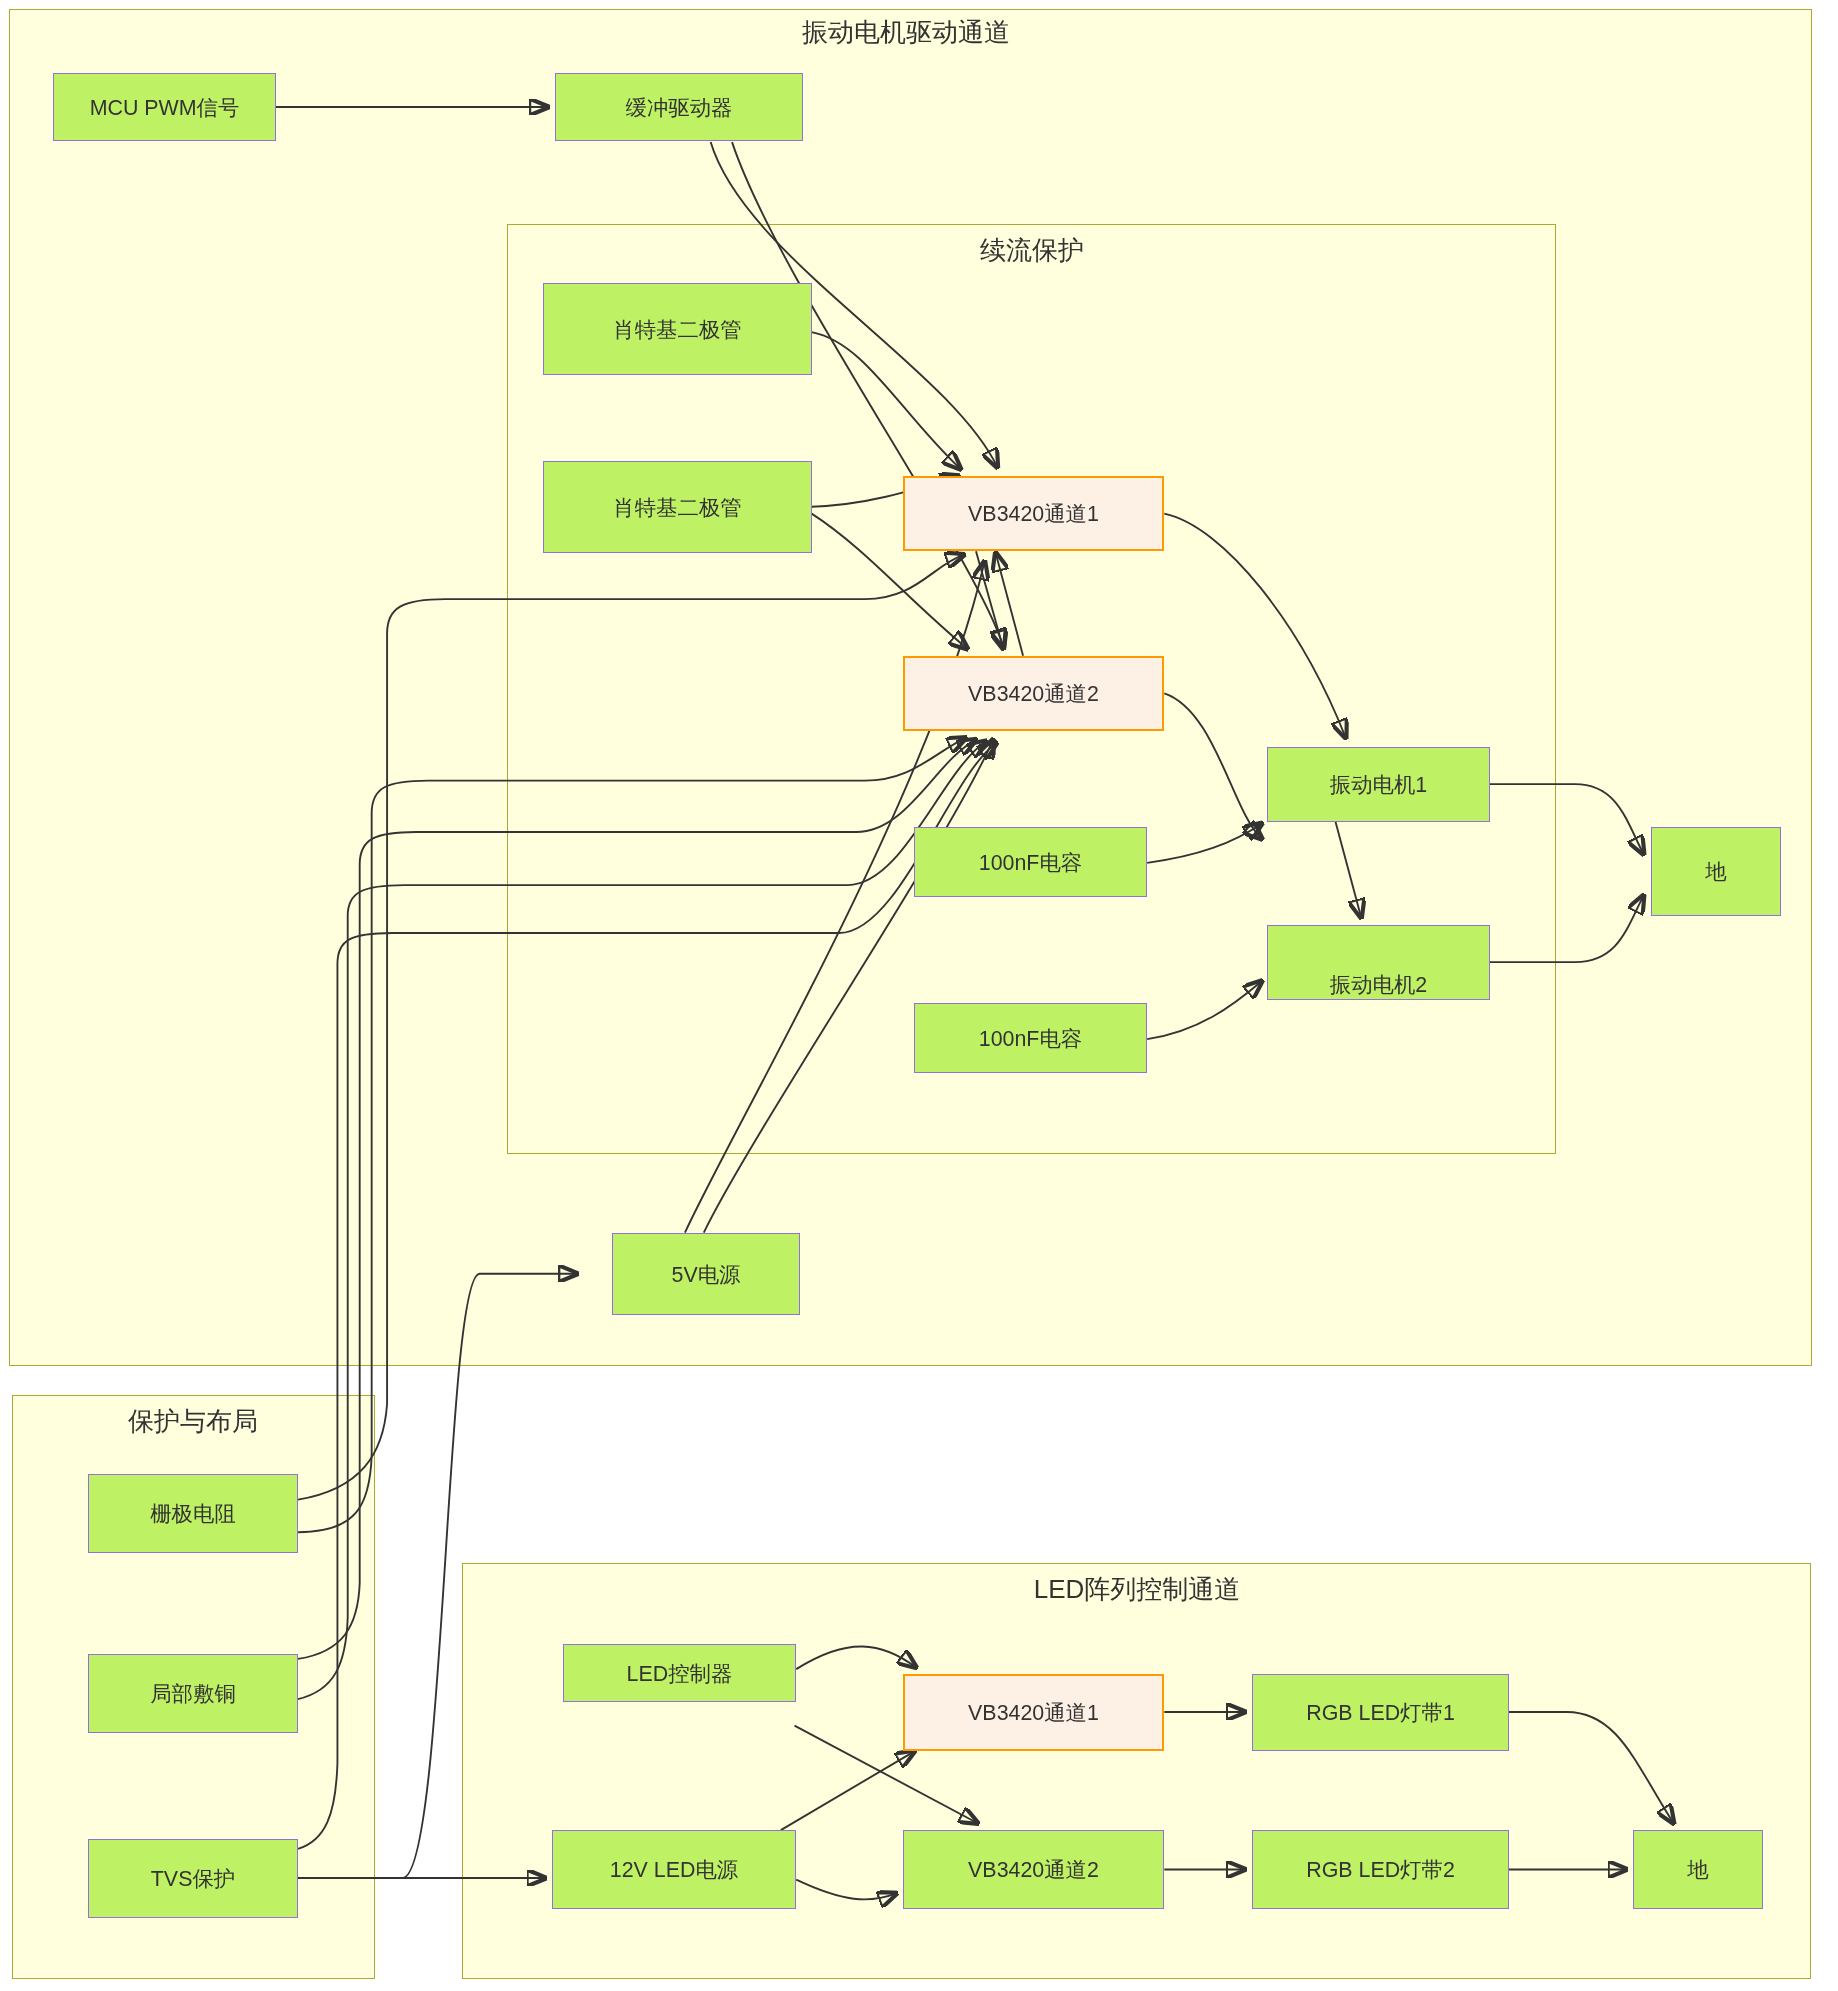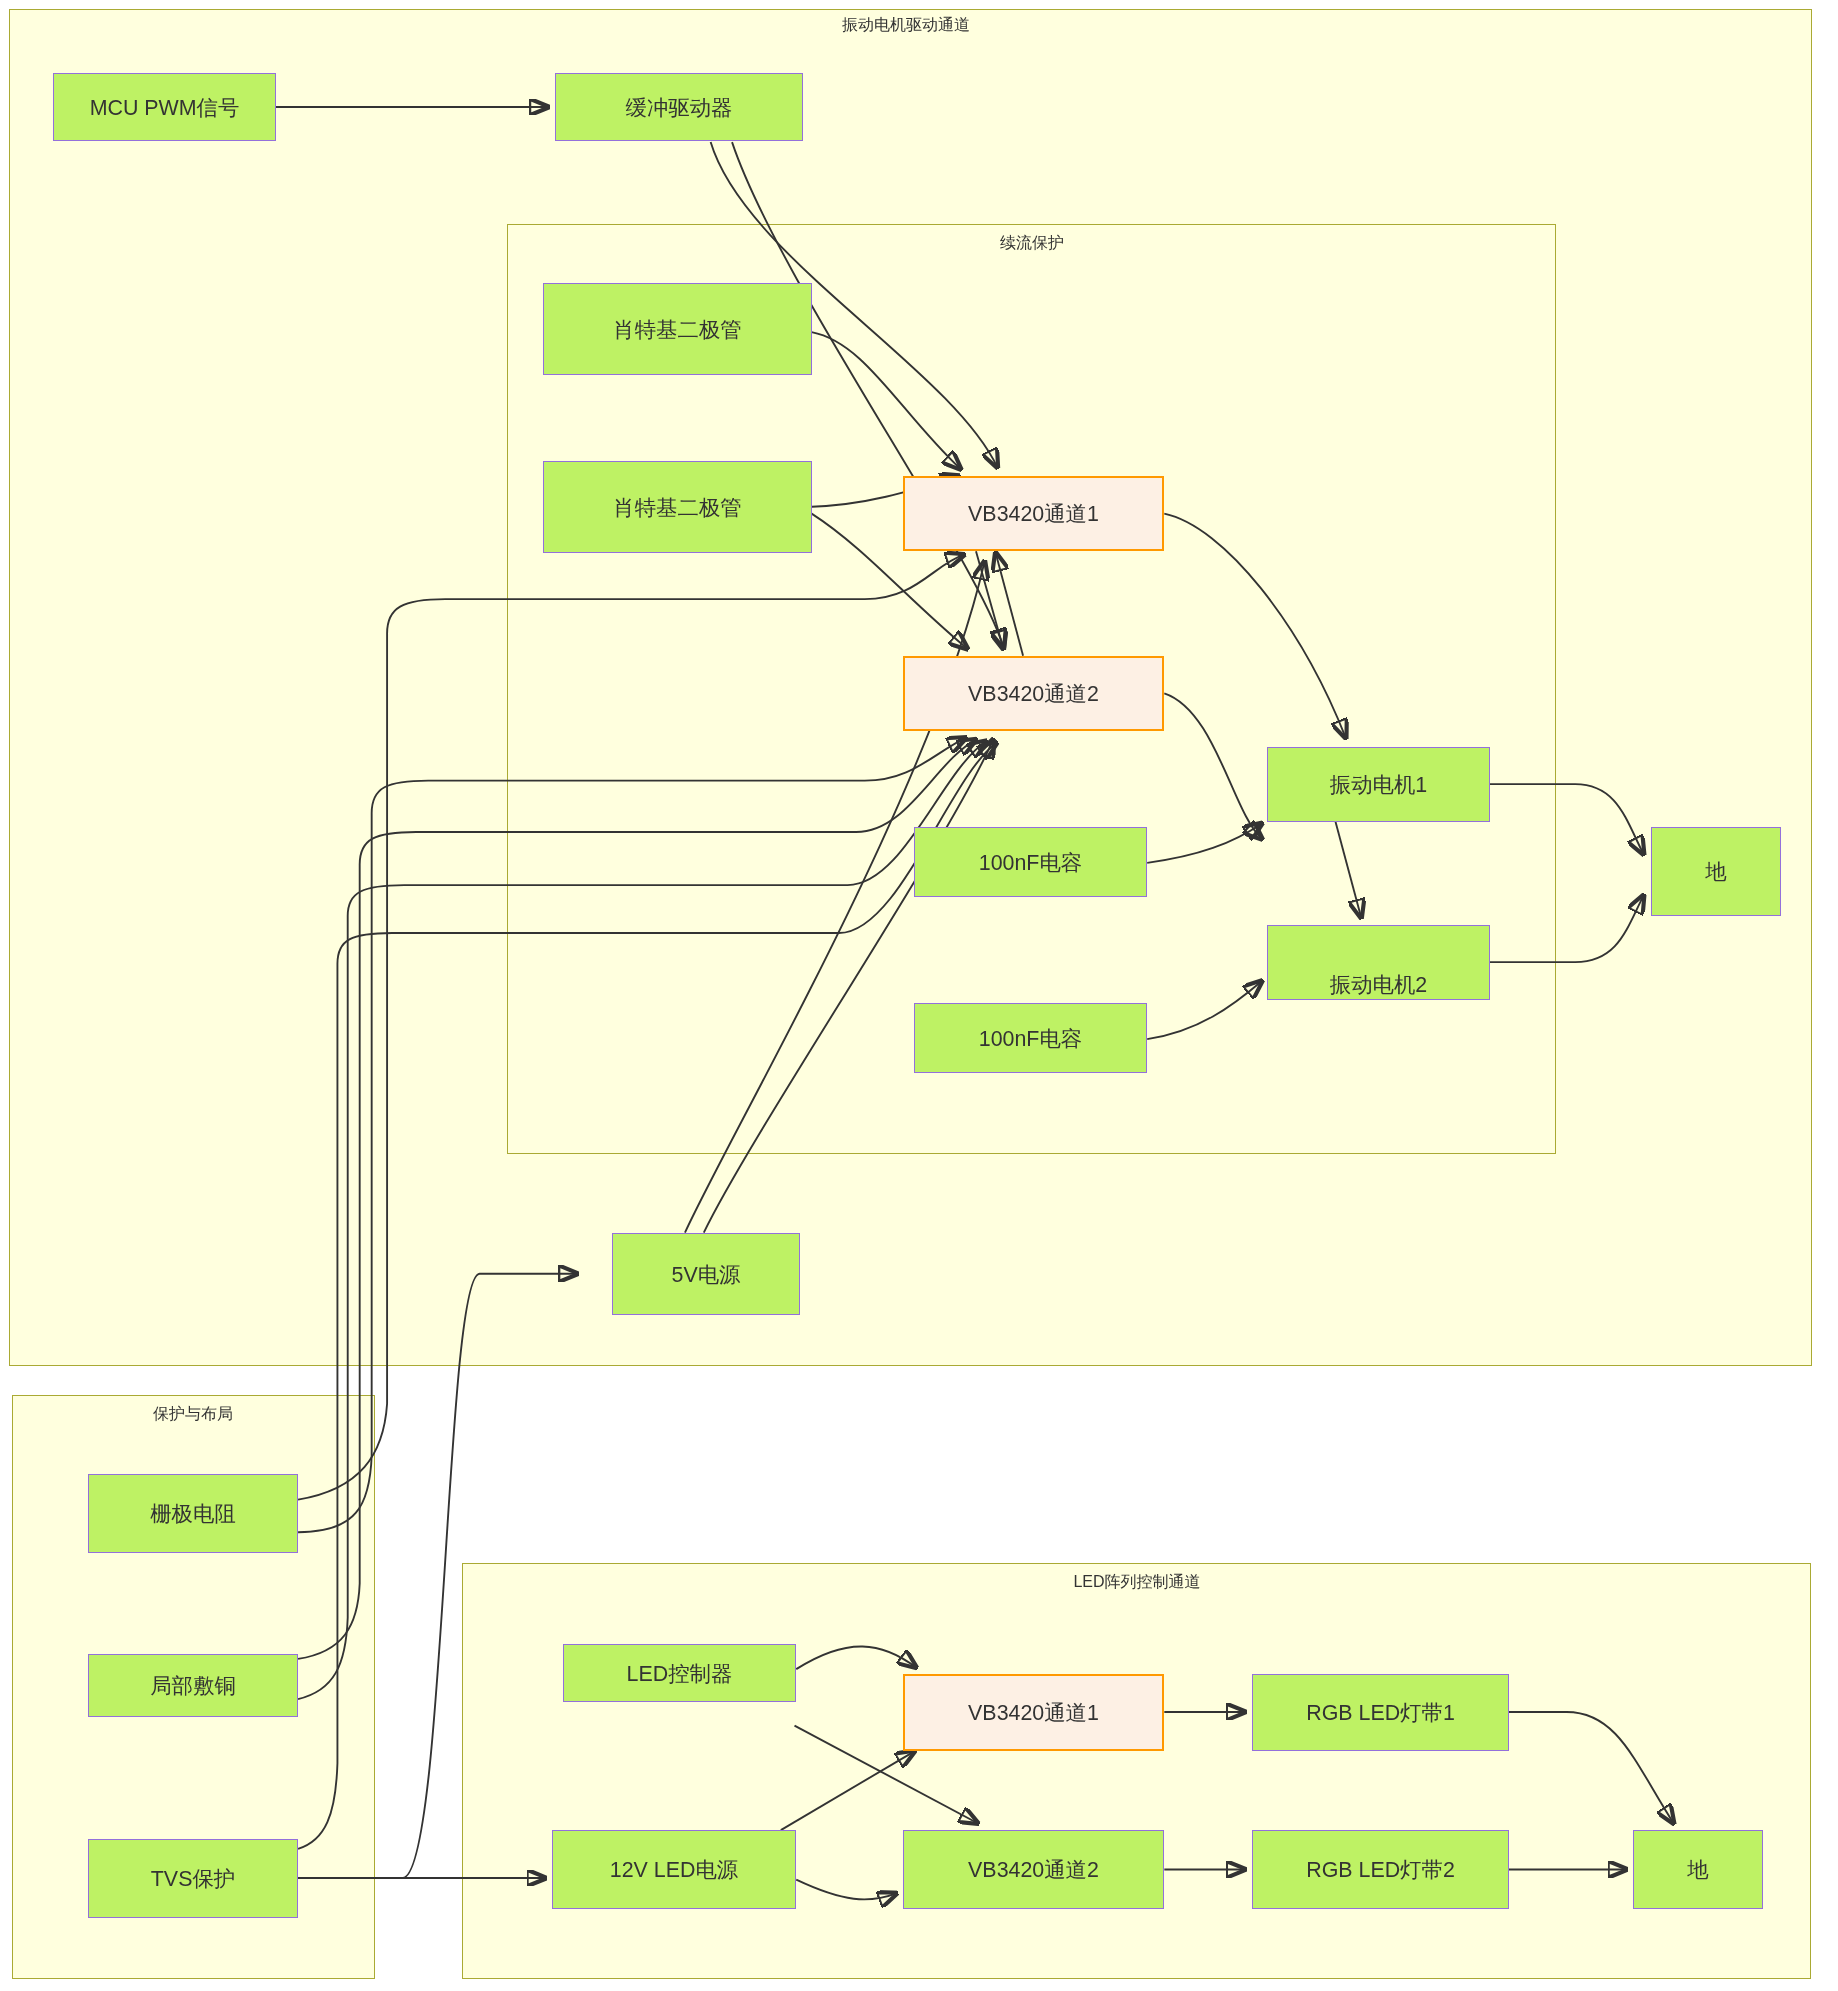--- a/index.html
+++ b/index.html
@@ -11,21 +11,21 @@
     overflow:hidden;
   }
   .cluster{
     position:absolute;
     background:#ffffde;
     border:1.4px solid #aaaa33;
     box-sizing:border-box;
   }
   .cluster-title{
     position:absolute;
-    font-size:16px;
+    font-size:26px;
     color:#333333;
     white-space:nowrap;
     transform:translateX(-50%);
   }
   .node{
     position:absolute;
     box-sizing:border-box;
     background:#bef264;
     border:1.4px solid #9370db;
     display:flex;align-items:center;justify-content:center;
@@ -165,21 +165,21 @@
       </div>
       <div class="node" style="left: 1651px; top: 827px; width: 130px; height: 89px;">
         <span>地</span>
       </div>
       <div class="node" style="left: 612px; top: 1233px; width: 188px; height: 82px;">
         <span>5V电源</span>
       </div>
       <div class="node" style="left: 88px; top: 1474px; width: 210px; height: 79px;">
         <span>栅极电阻</span>
       </div>
-      <div class="node" style="left: 88px; top: 1654px; width: 210px; height: 63px;">
+      <div class="node" style="left: 88px; top: 1654px; width: 210px; height: 79px;">
         <span>局部敷铜</span>
       </div>
       <div class="node" style="left: 88px; top: 1839px; width: 210px; height: 79px;">
         <span>TVS保护</span>
       </div>
       <div class="node" style="left: 563px; top: 1644px; width: 233px; height: 58px;">
         <span>LED控制器</span>
       </div>
       <div class="node hl" style="left: 903px; top: 1674px; width: 261px; height: 77px;">
         <span>VB3420通道1</span>

